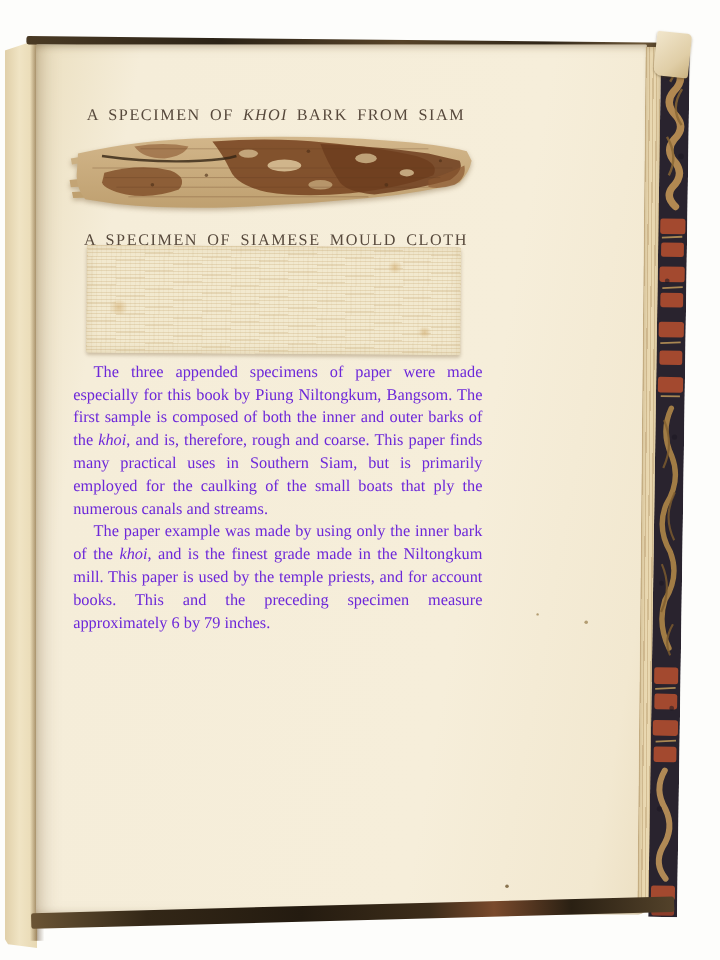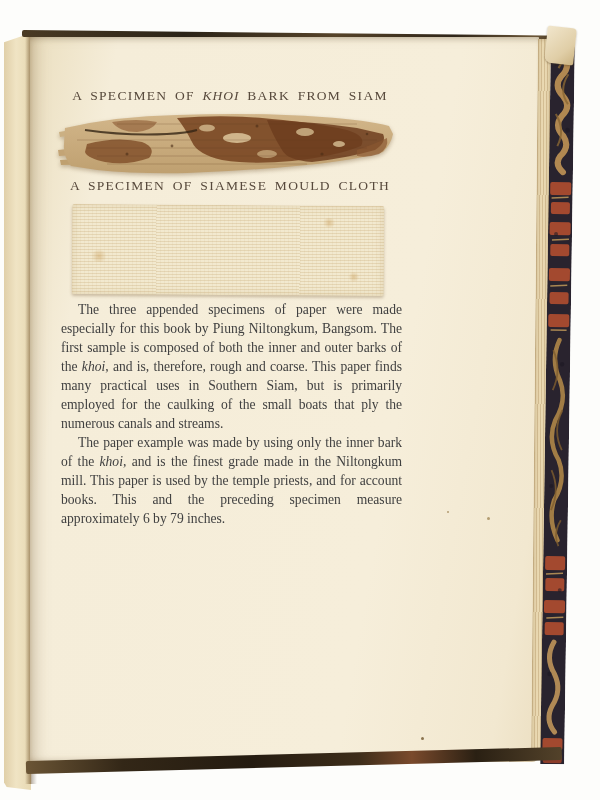--- a/index.html
+++ b/index.html
@@ -54,21 +54,21 @@
     background:linear-gradient(90deg,#6b5535,#332717 18%,#241b10 42%,#3d2d1a 62%,#7a4a2c 72%,#2a2013 84%,#53422a);
   }
 
   
   .spec-heading{
     position:absolute;left:60px;width:340px;text-align:center;
     font-size:13.5px;letter-spacing:1.3px;word-spacing:3px;color:#57493c;
   }
   .spec-heading em{font-style:italic;letter-spacing:1px;}
   #heading-bark{top:88px;}
-  #heading-cloth{top:178px;}
+  #heading-cloth{top:192px;}
 
   .bark-specimen{
     position:absolute;left:57px;top:110px;width:338px;height:70px;
     filter:drop-shadow(0 2px 2px rgba(100,70,30,.35));
   }
   .cloth-specimen{
     position:absolute;left:72px;top:205px;width:312px;height:90px;
     transform:rotate(.4deg);border-radius:2px;
     background-color:#f2e9cf;
     background-image:
@@ -76,21 +76,21 @@
       repeating-linear-gradient(90deg,rgba(205,180,135,.12) 0 1px,rgba(0,0,0,0) 1px 4px);
     box-shadow:0 2px 3px rgba(110,80,40,.3), inset 0 0 9px rgba(185,155,100,.3);
   }
   .stain{position:absolute;border-radius:50%;background:radial-gradient(circle,rgba(200,155,85,.45),rgba(200,155,85,0) 70%);}
   .stain.s1{left:18px;top:46px;width:18px;height:12px;}
   .stain.s2{left:250px;top:12px;width:14px;height:10px;}
   .stain.s3{left:276px;top:66px;width:12px;height:10px;}
 
   .body-text{
     position:absolute;left:61px;top:300px;width:341px;
-    font-size:13.6px;line-height:19px;color:#404040;text-align:justify;
+    font-size:13.6px;line-height:19px;color:#6d28d9;text-align:justify;
   }
   .body-text p{margin:0;text-indent:17px;}
   .body-text em{font-style:italic;}
 
   .speck{position:absolute;width:3px;height:3px;border-radius:50%;background:#b39d72;}
   .speck.k1{left:487px;top:517px;}
   .speck.k2{left:447px;top:511px;width:2px;height:2px;}
   .speck.k3{left:421px;top:737px;background:#8a7450;}
 </style>
 </head>

